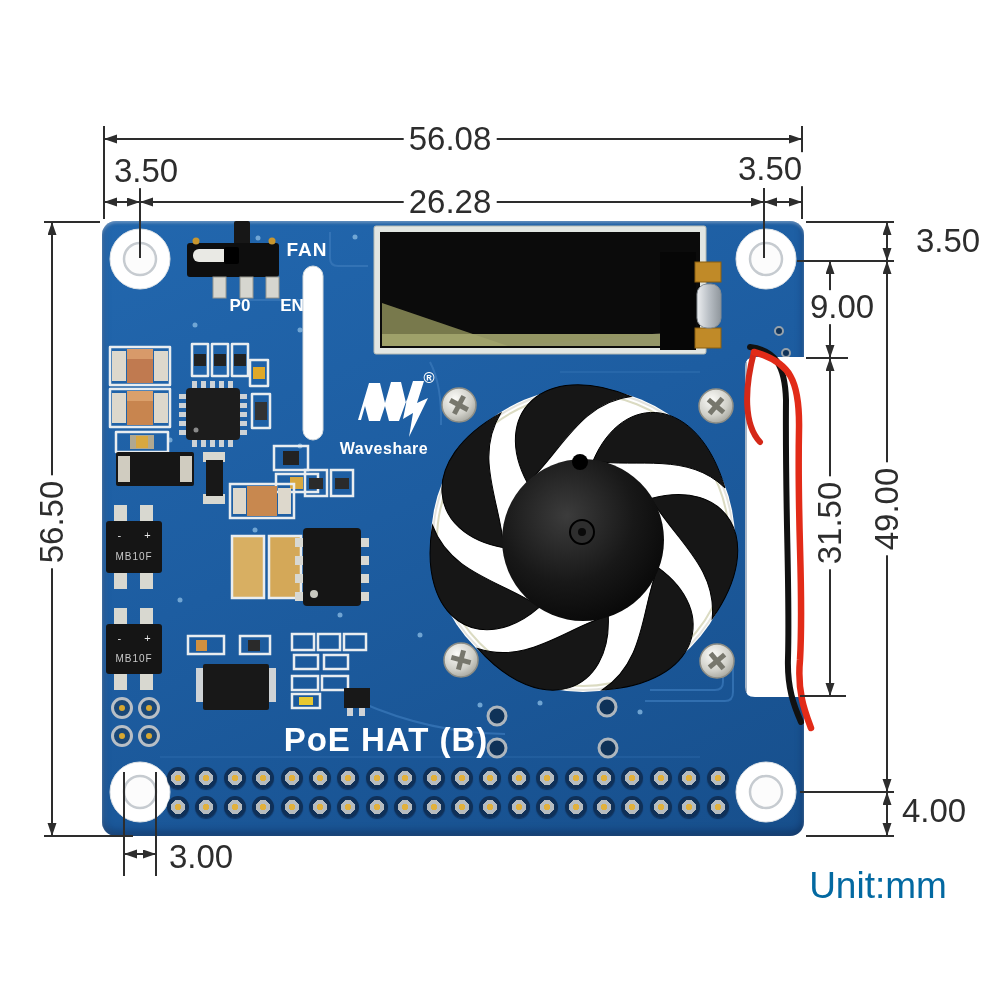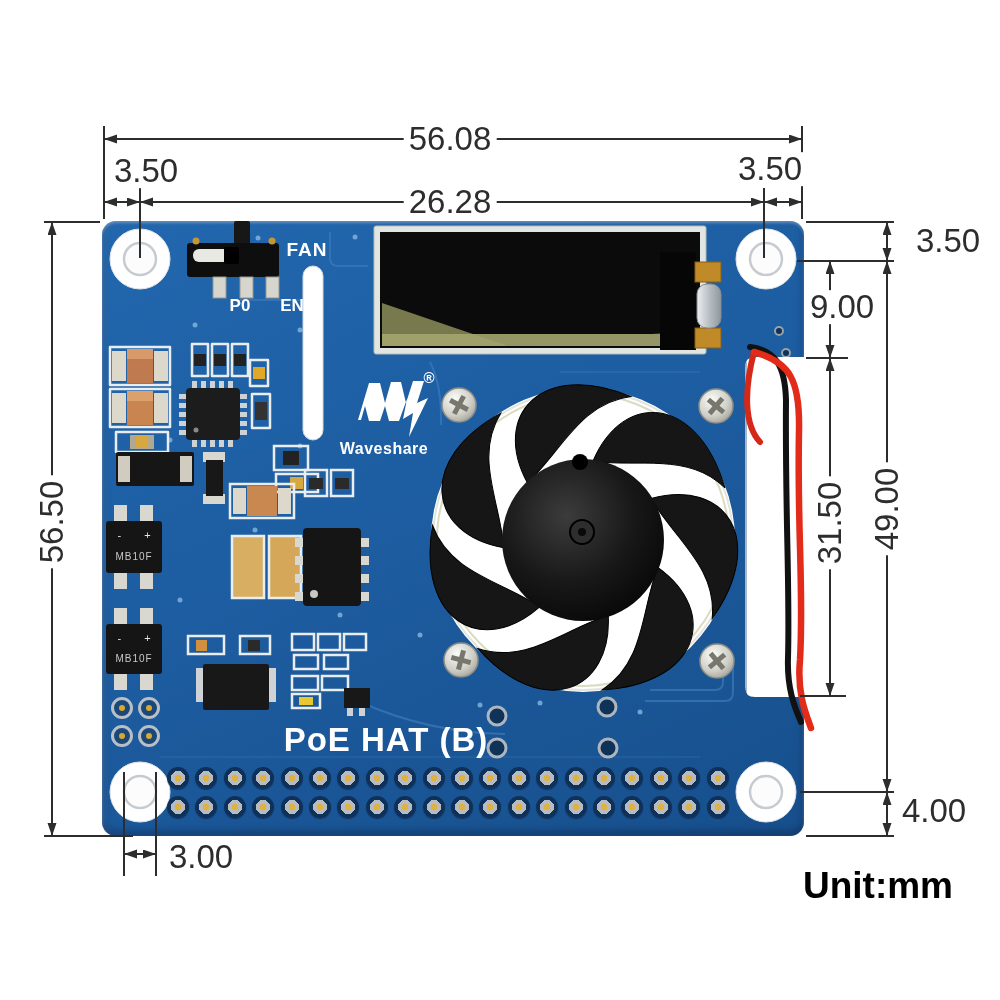--- a/index.html
+++ b/index.html
@@ -21,21 +21,21 @@
   .sw{font-size:17px;font-weight:bold;}
   .brand{font-size:16px;font-weight:bold;letter-spacing:.5px;}
   .reg{font-size:15px;font-weight:bold;}
   .chip{font-size:10px;color:#c9c9c9;letter-spacing:1px;}
   .pol{font-size:11px;color:#e6e6e6;letter-spacing:10px;}
 
   
   .dim{position:absolute;font-size:33px;color:#2d2d2d;background:#fff;line-height:1.02;
        padding:0 5px;transform:translate(-50%,-50%);white-space:nowrap;}
   .dim.rot{transform:translate(-50%,-50%) rotate(-90deg);}
-  .unit{font-size:37px;font-weight:700;color:#000000;}
+  .unit{font-size:37px;font-weight:400;color:#0369a1;}
 
   
   .pin{position:absolute;width:22px;height:22px;border-radius:50%;
        background:radial-gradient(circle,#e2b13c 0 3px,#b6bcc0 3px 7px,#0f3058 7px 11px);
        box-shadow:0 1px 1px rgba(0,0,20,.4);}
   svg{display:block;}
 </style>
 </head>
 <body>
 

